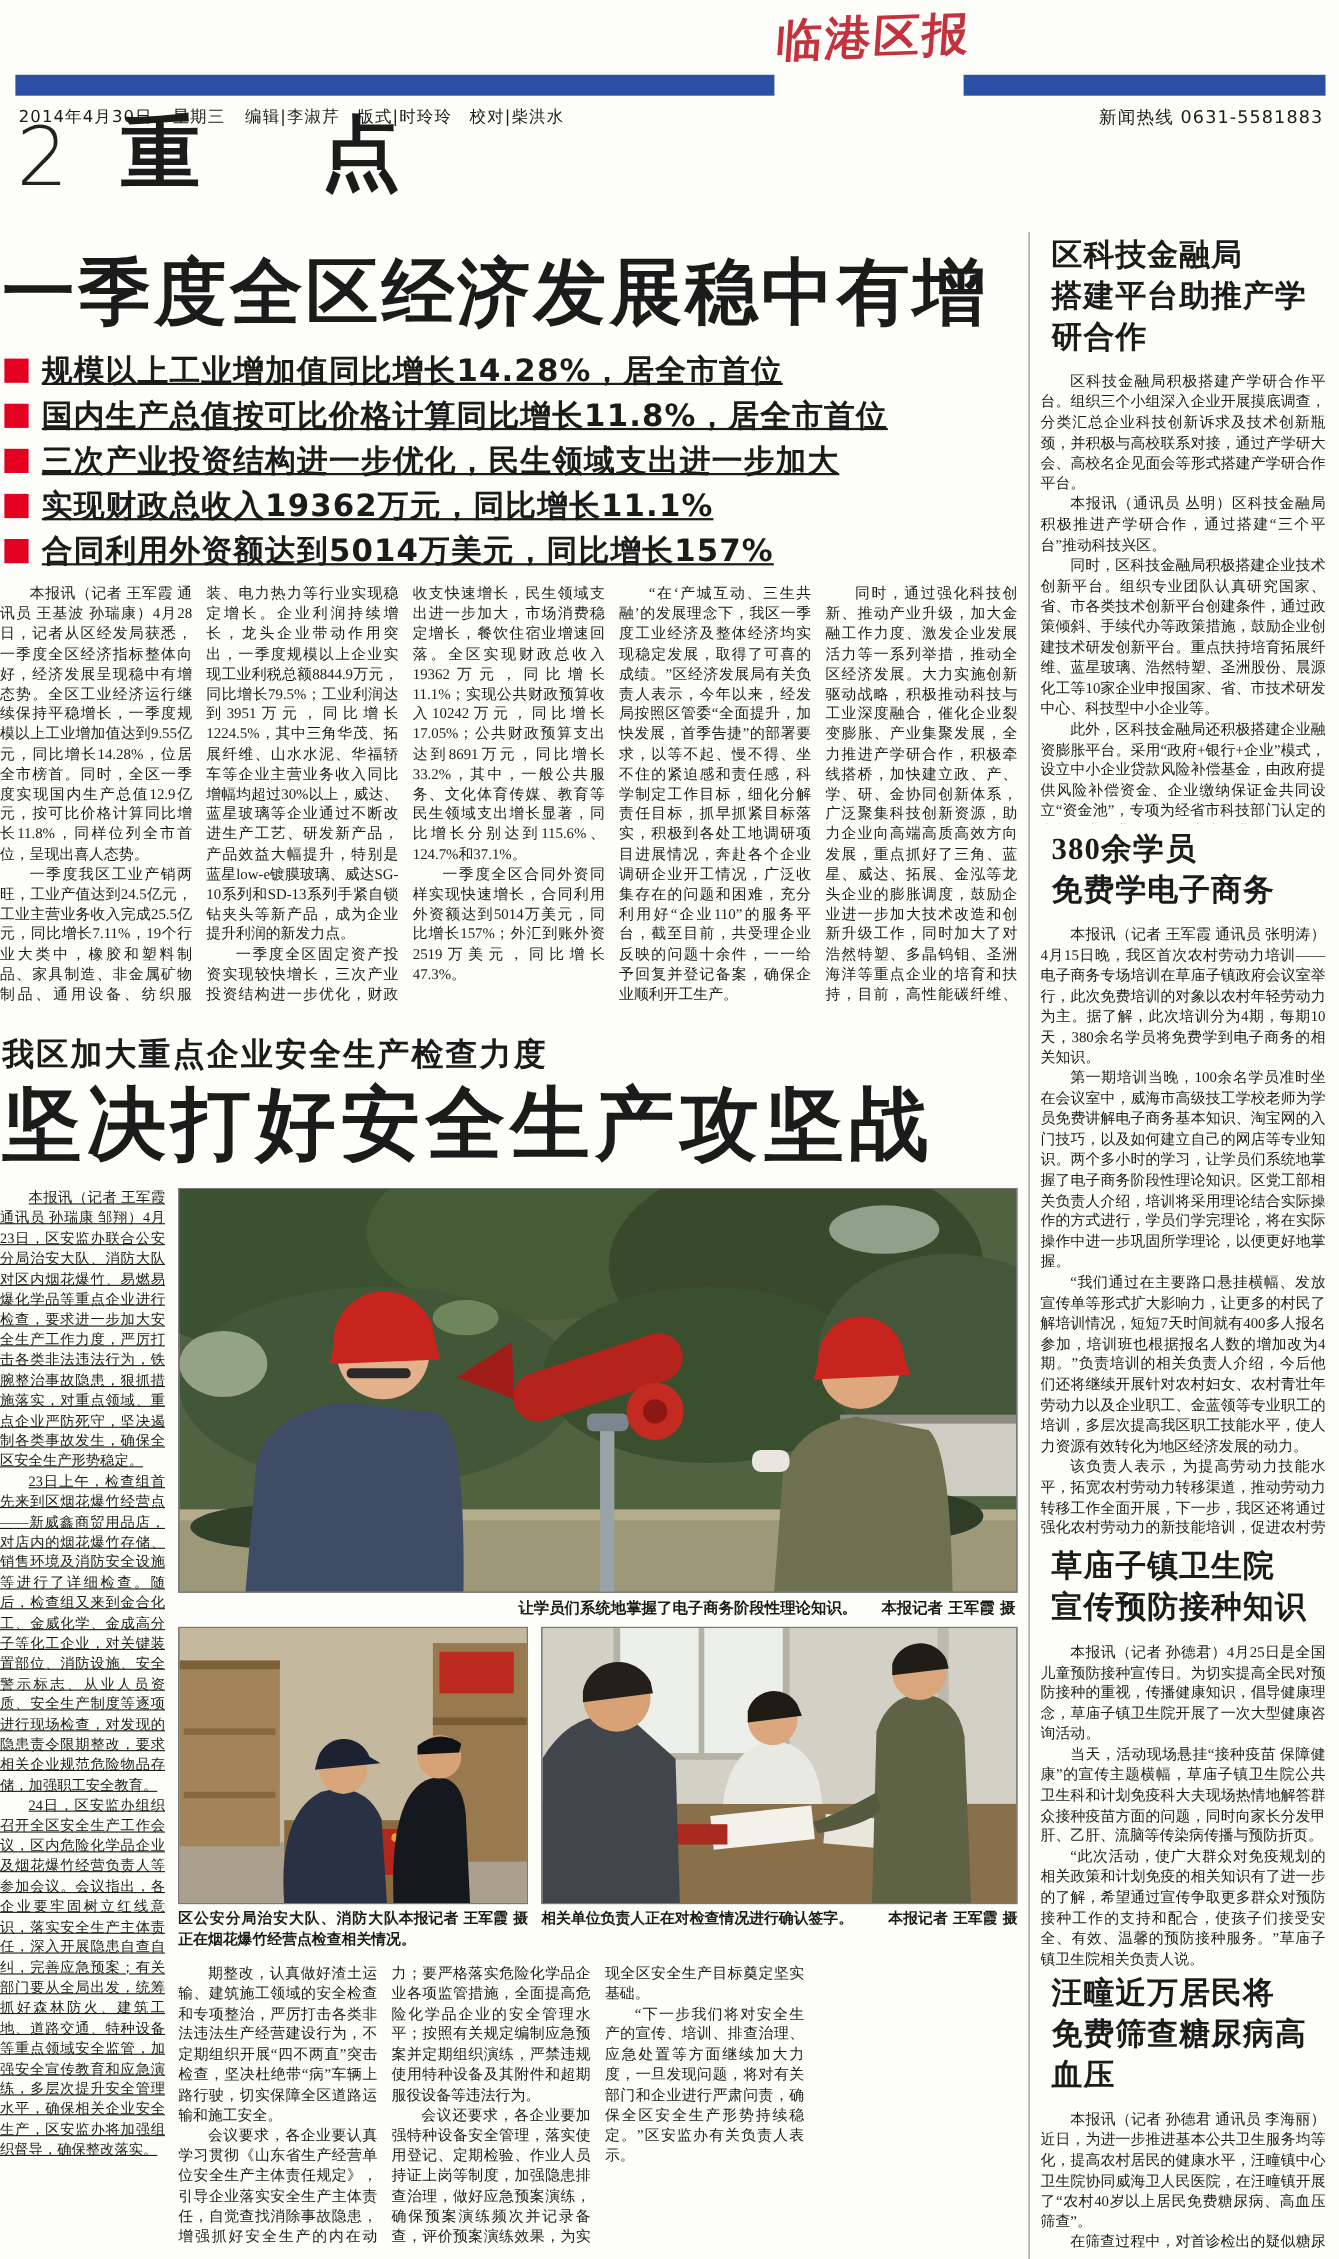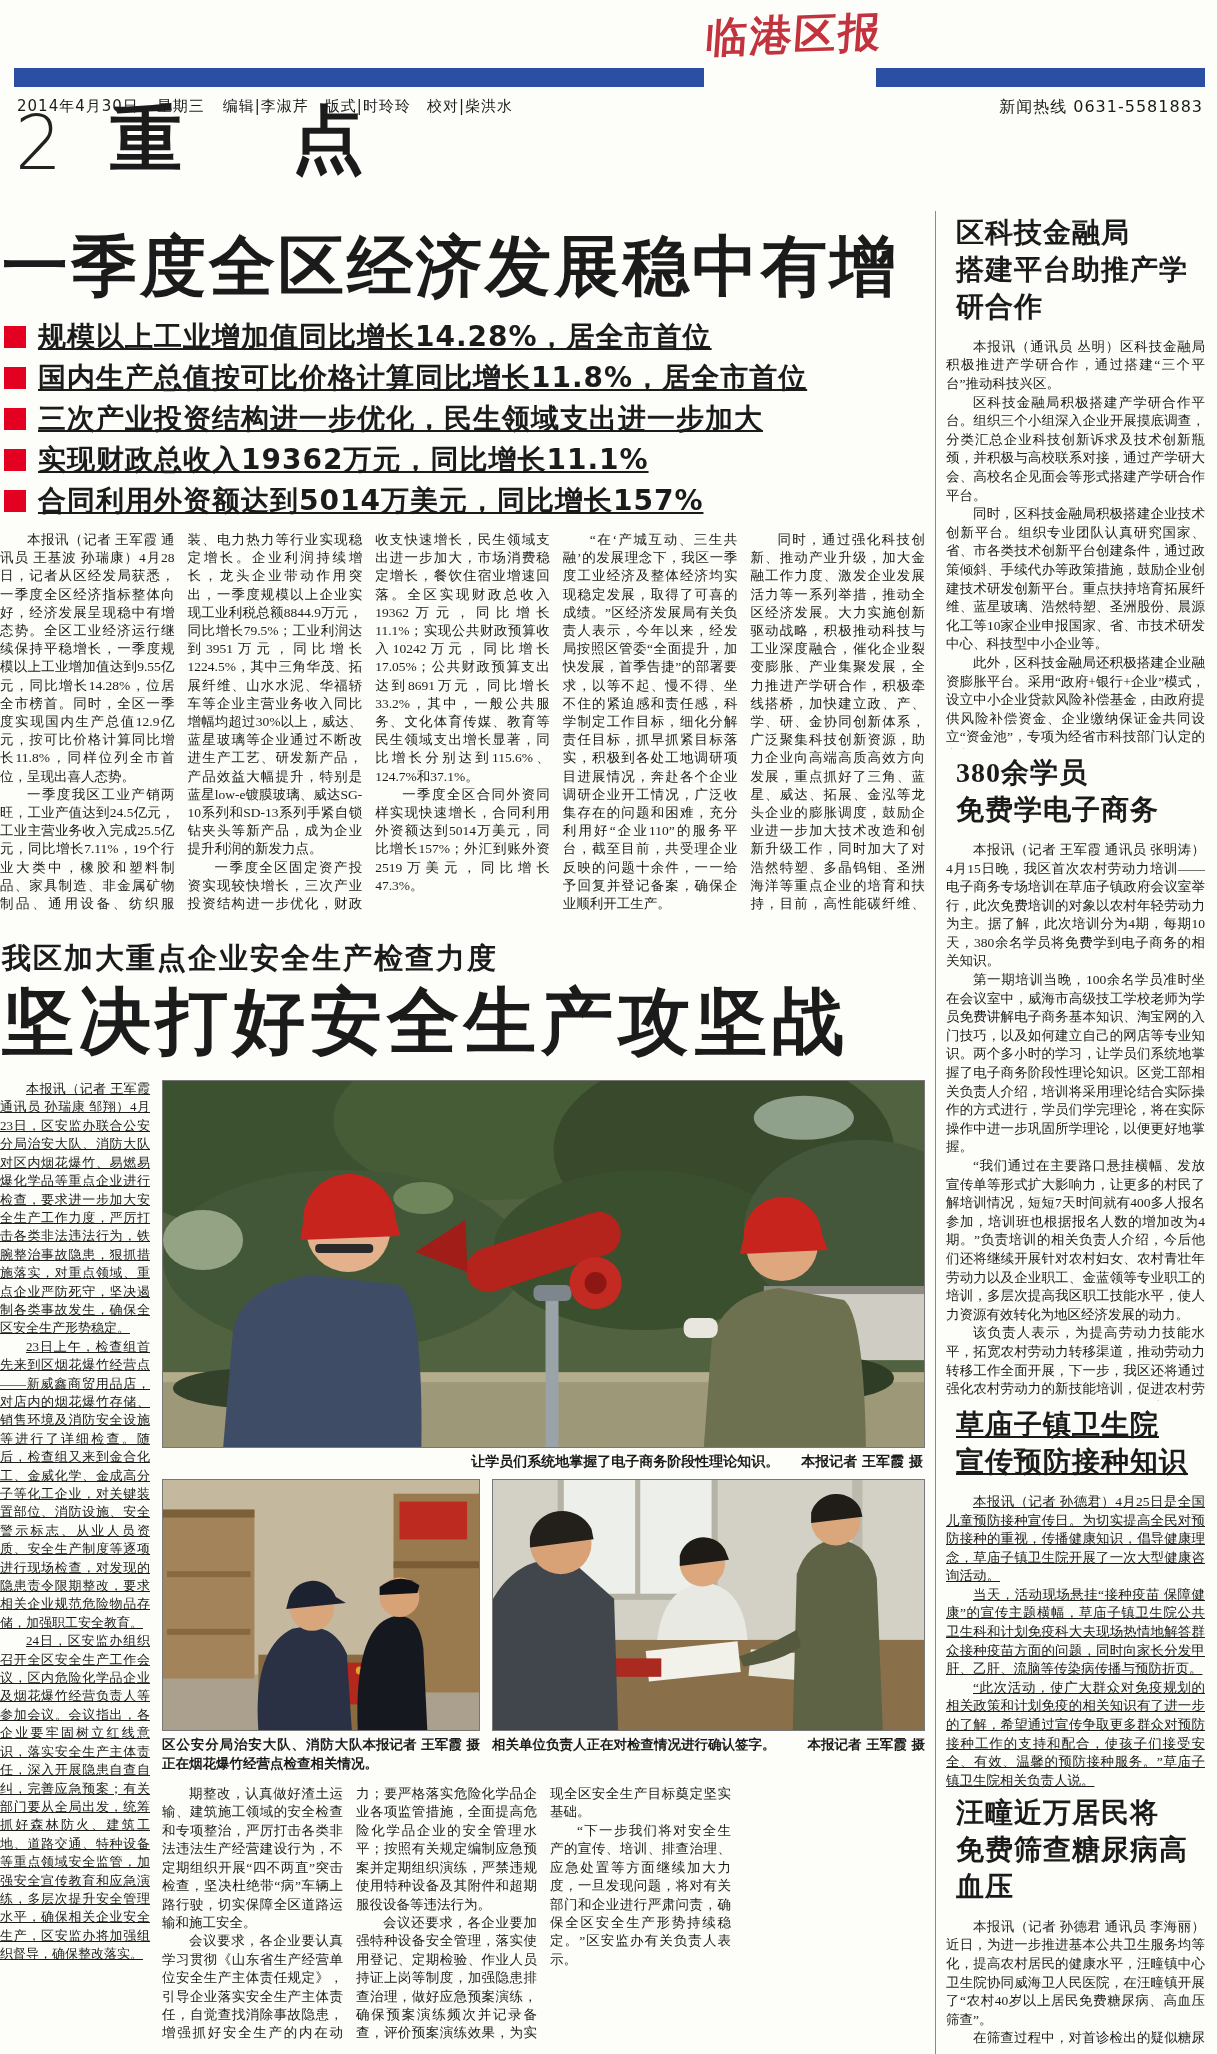--- a/index.html
+++ b/index.html
@@ -64,21 +64,21 @@
   .photo-sm { height:252px; }
   .cap-block { font:600 13.5px "DejaVu Sans","Liberation Sans",sans-serif; line-height:19px; margin-top:4px; text-align:justify; }
   .cap-block .credit { float:right; }
   .bottom-text {
     margin-top:12px; flex:1; overflow:hidden;
     column-count:4; column-gap:13px; column-fill:auto;
     font-size:13.5px; line-height:18.4px; text-align:justify;
   }
   
   .sb-article { overflow:hidden; }
-  .sb-a1 { height:540px; } .sb-a2 { height:652px; } .sb-a3 { height:388px;text-decoration:underline; } .sb-a4 { height:258px; }
+  .sb-a1 { height:540px; } .sb-a2 { height:652px; } .sb-a3 { height:388px; } .sb-a4 { height:258px; }
   .sb-title { font-size:28px; font-weight:900; line-height:1.32; margin:6px 0 12px 10px; letter-spacing:1px; }
   .sb-body { font-size:13.5px; line-height:18.6px; text-align:justify; }
 </style>
 </head>
 <body>
 
 <div class="header">
   <div class="bar left"></div>
   <div class="bar right"></div>
   <div class="masthead">临港区报</div>
@@ -268,22 +268,22 @@
 
   <div class="sidebar">
 
     <div class="sb-article sb-a1">
       <div class="sb-title">
         <div>区科技金融局</div>
         <div>搭建平台助推产学研合作</div>
       </div>
       <div class="sb-body">
 
-      <p>本报讯（通讯员 丛明）区科技金融局积极推进产学研合作，通过搭建“三个平台”推动科技兴区。</p>
-          <p>区科技金融局积极搭建产学研合作平台。组织三个小组深入企业开展摸底调查，分类汇总企业科技创新诉求及技术创新瓶颈，并积极与高校联系对接，通过产学研大会、高校名企见面会等形式搭建产学研合作平台。</p>
+      <p>区科技金融局积极搭建产学研合作平台。组织三个小组深入企业开展摸底调查，分类汇总企业科技创新诉求及技术创新瓶颈，并积极与高校联系对接，通过产学研大会、高校名企见面会等形式搭建产学研合作平台。</p>
+          <p>本报讯（通讯员 丛明）区科技金融局积极推进产学研合作，通过搭建“三个平台”推动科技兴区。</p>
           <p>同时，区科技金融局积极搭建企业技术创新平台。组织专业团队认真研究国家、省、市各类技术创新平台创建条件，通过政策倾斜、手续代办等政策措施，鼓励企业创建技术研发创新平台。重点扶持培育拓展纤维、蓝星玻璃、浩然特塑、圣洲股份、晨源化工等10家企业申报国家、省、市技术研发中心、科技型中小企业等。</p>
           <p>此外，区科技金融局还积极搭建企业融资膨胀平台。采用“政府+银行+企业”模式，设立中小企业贷款风险补偿基金，由政府提供风险补偿资金、企业缴纳保证金共同设立“资金池”，专项为经省市科技部门认定的高新技术企业、科技型中小企业、孵化器再孵企业和符合威海市企业发展战略的其他中小企业发放贷款，加强与市科技支行的沟通，筛选圣洲海洋生物、浩然特塑、海创模具等15家科技贷款试点企业，解决区内“轻资产、无资产”科技型企业抵押贷款难的问题。</p>
         </div>
     </div>
 
     <div class="sb-article sb-a2">
       <div class="sb-title">
         <div>380余学员</div>
         <div>免费学电子商务</div>
       </div>

